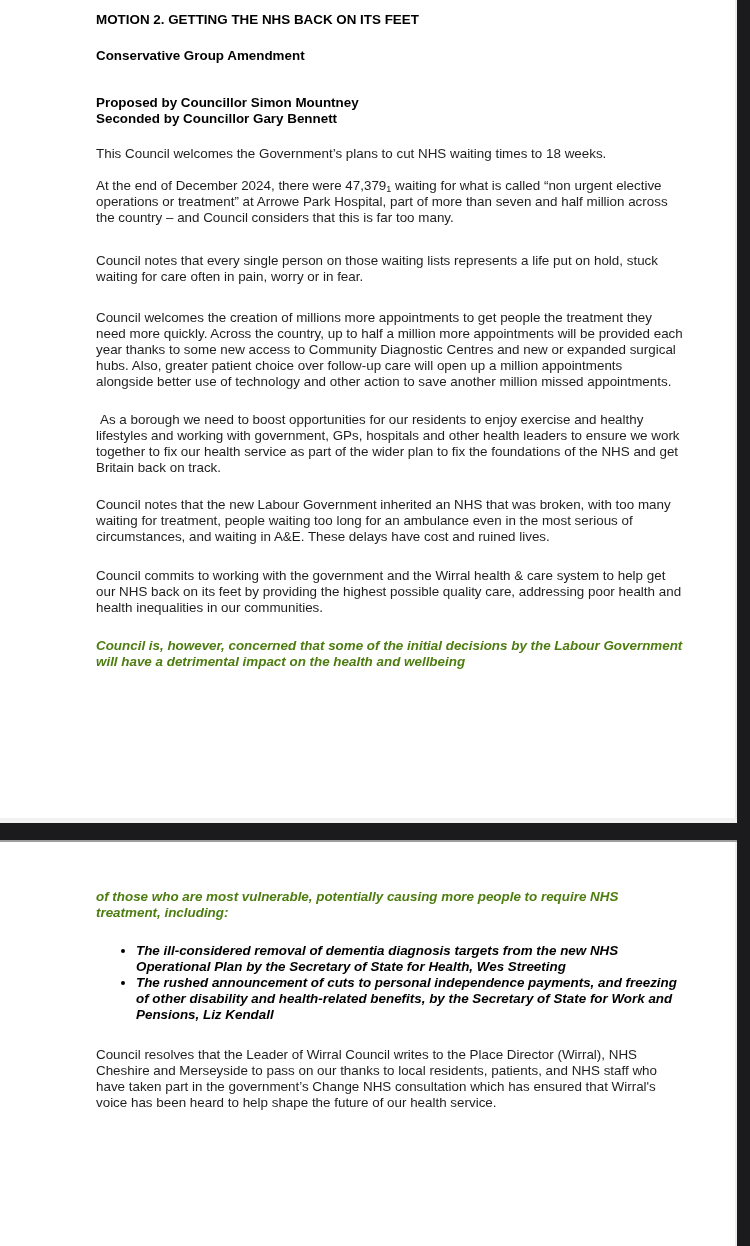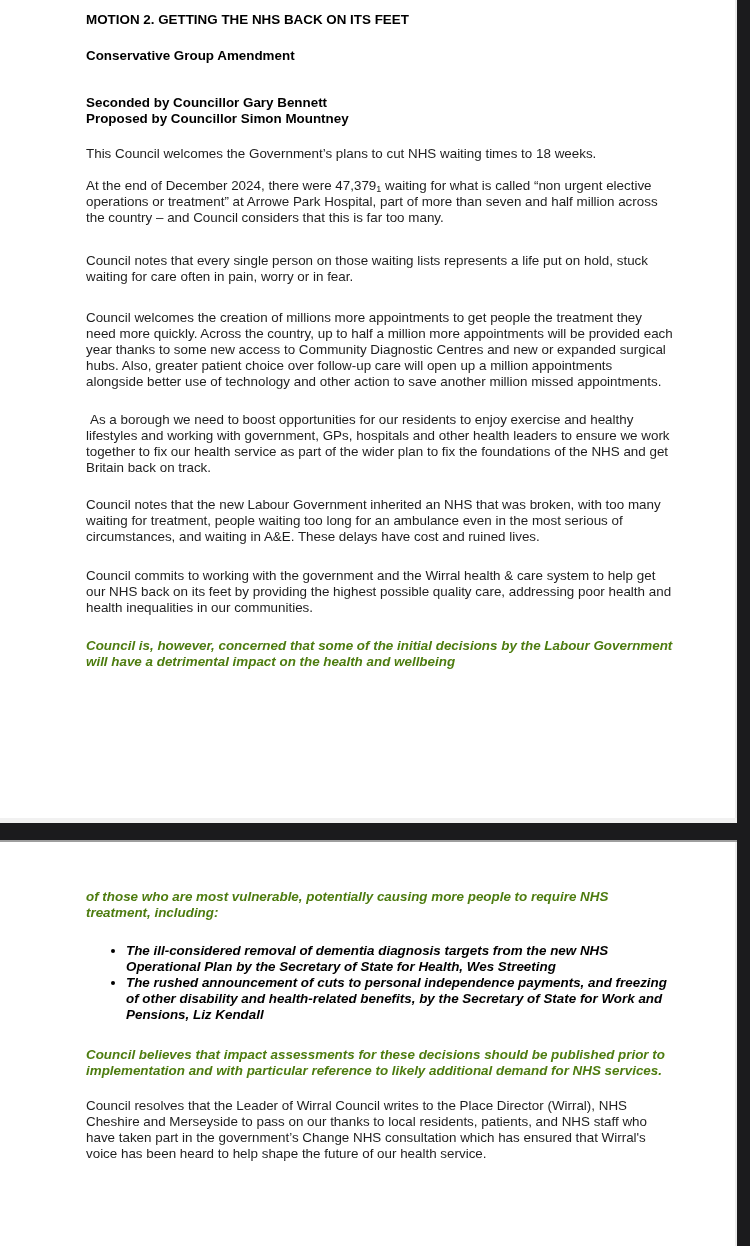--- a/index.html
+++ b/index.html
@@ -36,21 +36,21 @@
     top: 818px;
     width: 750px;
     z-index: 3;
   }
   .sep-shadow-top    { width: 737px; height: 5px;  background: #f1f1f1; }
   .sep-band          { width: 750px; height: 17px; background: #1b1b1d; }
   .sep-shadow-bottom { width: 737px; height: 2px;  background: #9e9e9e; }
 
   .page {
     position: absolute;
-    left: 2px;
+    left: 12px;
     width: 737px;
     box-sizing: border-box;
     padding-left: 84px;
     padding-right: 66px;
     background: #ffffff;
   }
   .page-1 { top: 0;     height: 818px; padding-top: 12px; }
   .page-2 { top: 842px; height: 404px; padding-top: 47px; }
 
   p { margin: 0; }
@@ -78,22 +78,22 @@
 <body>
 
 <div class="doc-viewport">
 
   <div class="page page-1">
     <p class="b" style="margin-bottom:20px">MOTION 2. GETTING THE NHS BACK ON ITS FEET</p>
 
     <p class="b" style="margin-bottom:31px">Conservative Group Amendment</p>
 
     <div style="margin-bottom:19px">
+      <div class="b">Proposed by Councillor Simon Mountney</div>
       <div class="b">Seconded by Councillor Gary Bennett</div>
-      <div class="b">Proposed by Councillor Simon Mountney</div>
     </div>
 
     <p style="margin-bottom:16px">This Council welcomes the Government’s plans to cut NHS waiting times to 18 weeks.</p>
 
     <p style="margin-bottom:27px"><span>At the end of December 2024, there were 47,379</span><sub class="footnote">1</sub><span> waiting for what is called “non urgent elective operations or treatment” at Arrowe Park Hospital, part of more than seven and half million across the country – and Council considers that this is far too many.</span></p>
 
     <p style="margin-bottom:25px">Council notes that every single person on those waiting lists represents a life put on hold, stuck waiting for care often in pain, worry or in fear.</p>
 
     <p style="margin-bottom:22px">Council welcomes the creation of millions more appointments to get people the treatment they need more quickly. Across the country, up to half a million more appointments will be provided each year thanks to some new access to Community Diagnostic Centres and new or expanded surgical hubs. Also, greater patient choice over follow-up care will open up a million appointments alongside better use of technology and other action to save another million missed appointments.</p>
 
@@ -113,20 +113,19 @@
   </div>
 
   <div class="page page-2">
     <p class="bi" style="margin-bottom:22px">of those who are most vulnerable, potentially causing more people to require NHS treatment, including:</p>
 
     <ul class="motion-bullets">
       <li>The ill-considered removal of dementia diagnosis targets from the new NHS Operational Plan by the Secretary of State for Health, Wes Streeting</li>
       <li>The rushed announcement of cuts to personal independence payments, and freezing of other disability and health-related benefits, by the Secretary of State for Work and Pensions, Liz Kendall</li>
     </ul>
 
-    <p class="bi" style="margin-bottom:19px">Council believes that impact assessments for these decisions should be published prior to implementation and with particular reference to likely additional demand for NHS services.</p>
 
     <p>Council resolves that the Leader of Wirral Council writes to the Place Director (Wirral), NHS Cheshire and Merseyside to pass on our thanks to local residents, patients, and NHS staff who have taken part in the government’s Change NHS consultation which has ensured that Wirral's voice has been heard to help shape the future of our health service.</p>
   </div>
 
   <div class="viewer-edge-right"></div>
 
 </div>
 
 </body></html>

